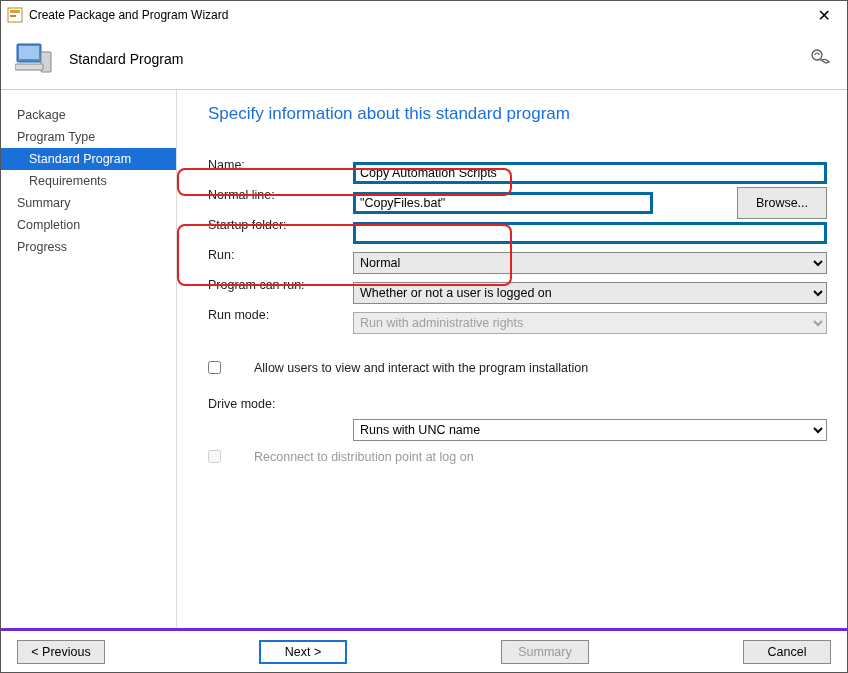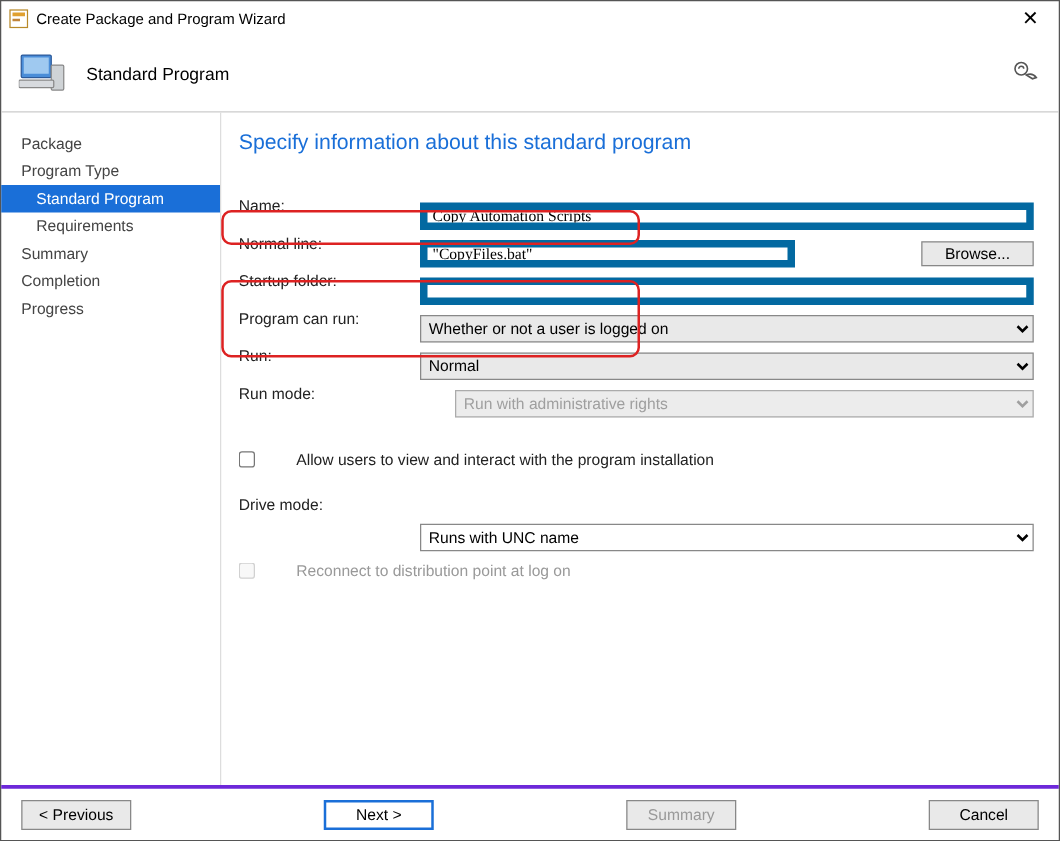--- a/index.html
+++ b/index.html
@@ -18,31 +18,31 @@
   .header-band .heading { font-size:14px; }
   .header-band .mini-icon { position:absolute; right:16px; top:18px; width:22px; height:22px; }
 
   .body { flex:1; display:flex; border-top:1px solid #ccc; }
 
   .nav { width:175px; padding-top:14px; }
   .nav-item { font-size:12.5px; color:#444; padding:4px 10px 4px 16px; cursor:default; }
   .nav-item.indent { padding-left:28px; }
   .nav-item.selected { background:#1a6fd8; color:#fff; }
 
-  .content { flex:1; border-left:1px solid #ddd; padding:14px 20px 10px 14px; display:flex; flex-direction:column; }
+  .content { flex:1; border-left:1px solid #ddd; padding:14px 20px 10px 31px; display:flex; flex-direction:column; }
   .page-title { color:#1a6fd8; font-size:17px; font-weight:400; margin-bottom:34px; }
 
   .form-row { display:flex; height:30px; font-size:12.5px; color:#222; }
   .form-row label { width:145px; }
   .form-row .ctrl { flex:1; display:flex; align-items:center; gap:12px; }
-  .text-input { height:22px; border:6px solid #0369a1; padding:0 4px; font-size:12.5px; background:#fff; width:100%;font-family:Liberation Serif, serif; }
+  .text-input { height:22px; border:3px solid #0369a1; padding:0 4px; font-size:12.5px; background:#fff; width:100%; }
   .text-input.short { width:300px; }
-  .btn { height:20px; min-width:90px; background:#e9e9e9; border:1px solid #888; font-size:12.5px; cursor:default; }
+  .btn { height:32px; min-width:90px; background:#e9e9e9; border:1px solid #888; font-size:12.5px; cursor:default; }
   select.combo { height:22px; width:100%; border:1px solid #888; background:#e9e9e9; font-size:12.5px; padding:0 2px; }
-  select.combo.disabled { color:#777; background:#e4e4e4;margin-left:28px; }
+  select.combo.disabled { color:#777; background:#e4e4e4; }
 
   .check-row { display:flex; align-items:center; font-size:12.5px; color:#222; padding:6px 0 6px 0;gap:25px; }
   .check-row input[type=checkbox] { margin-right:8px; margin-left:0; width:13px; height:13px; }
   .check-row.disabled { color:#999; }
 
   .spacer { height:14px; }
 
   .highlight-box { position:absolute; border:2px solid #d22; border-radius:8px; pointer-events:none; }
 
   .footer { height:44px; border-top:3px solid #6d28d9; display:flex; justify-content:space-between; align-items:center; gap:10px; padding:0 16px; }
@@ -120,33 +120,33 @@
       </div>
 
       <div class="form-row">
         <label>Startup folder:</label>
         <div class="ctrl">
           <input class="text-input" value="" style="">
         </div>
       </div>
 
       <div class="form-row">
-        <label>Program can run:</label>
+        <label>Run:</label>
         <div class="ctrl">
           <select class="combo">
-            <option>Whether or not a user is logged on</option>
+            <option>Normal</option>
           </select>
         </div>
       </div>
 
       <div class="form-row">
-        <label>Run:</label>
+        <label>Program can run:</label>
         <div class="ctrl">
           <select class="combo">
-            <option>Normal</option>
+            <option>Whether or not a user is logged on</option>
           </select>
         </div>
       </div>
 
       <div class="form-row">
         <label>Run mode:</label>
         <div class="ctrl">
           <select class="combo disabled" disabled="">
             <option>Run with administrative rights</option>
           </select>

